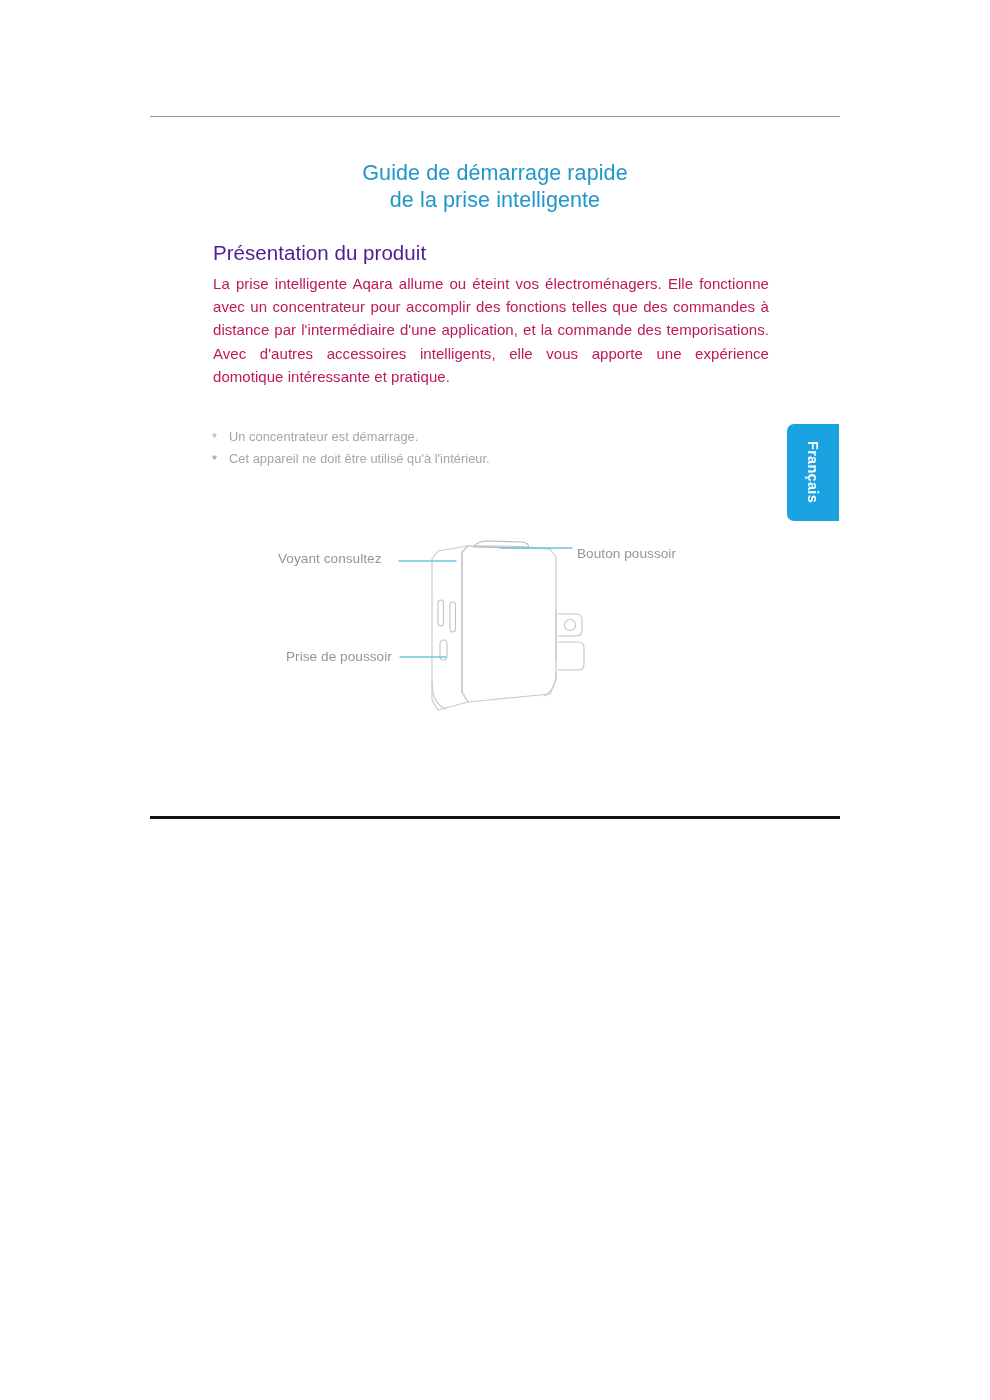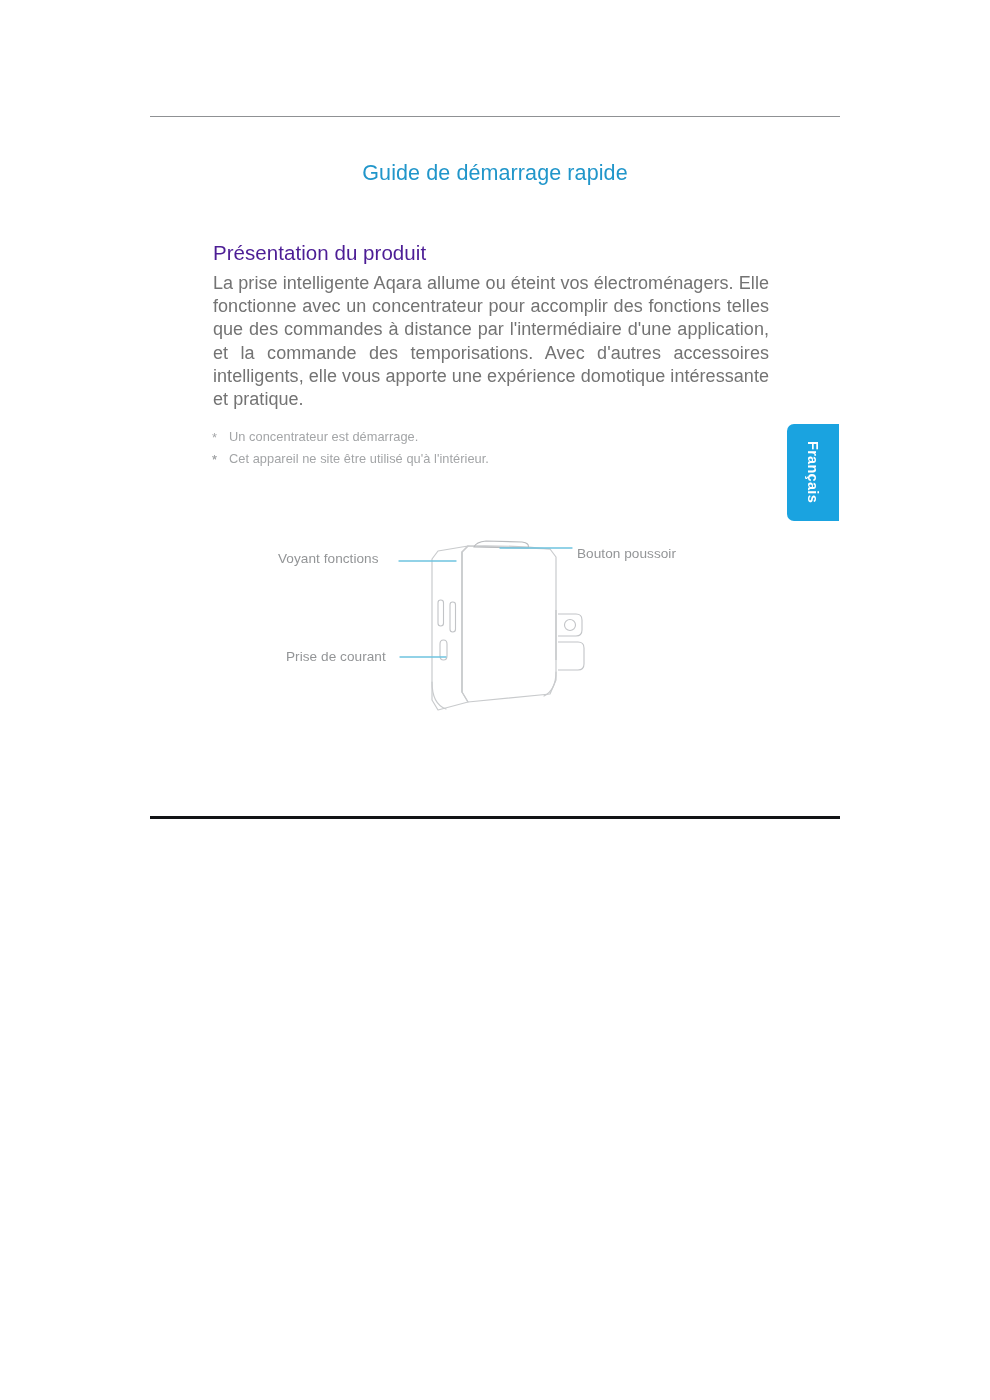--- a/index.html
+++ b/index.html
@@ -70,22 +70,22 @@
     font-weight: 400;
     letter-spacing: 0.05px;
   }
 
   
   .intro-text {
     position: absolute;
     left: 213px;
     top: 272px;
     width: 556px;
-    color: #737373;
-    font-size: 18px;
+    color: #be185d;
+    font-size: 15px;
     line-height: 23.2px;
     text-align: justify;
     text-justify: inter-word;
     letter-spacing: 0.05px;
   }
 
   
   .notes {
     position: absolute;
     left: 211px;
@@ -165,37 +165,38 @@
 </style>
 </head>
 <body>
 
 <div class="page">
 
   <div class="rule-top"></div>
 
   <div class="doc-title">
     <span class="tl">Guide de démarrage rapide</span>
+    <span class="tl">de la prise intelligente</span>
   </div>
 
   <div class="section-heading">Présentation du produit</div>
 
   <div class="intro-text">La prise intelligente Aqara allume ou éteint vos électroménagers. Elle fonctionne avec un concentrateur pour accomplir des fonctions telles que des commandes à distance par l'intermédiaire d'une application, et la commande des temporisations. Avec d'autres accessoires intelligents, elle vous apporte une expérience domotique intéressante et pratique.</div>
 
   <div class="notes">
     <div class="note n1">
       <span class="star">*</span>
       <span>Un concentrateur est démarrage.</span>
     </div>
     <div class="note n2">
       <span class="star">*</span>
     </div>
     <div class="note n3">
       <span class="star">*</span>
-      <span>Cet appareil ne site être utilisé qu'à l'intérieur.</span>
+      <span>Cet appareil ne doit être utilisé qu'à l'intérieur.</span>
     </div>
   </div>
 
   <div class="lang-tab">
     <span class="lang-text">Français</span>
   </div>
 
   <div class="diagram">
 
     <svg viewBox="0 0 460 195" xmlns="http://www.w3.org/2000/svg">
@@ -232,22 +233,22 @@
         <path d="M298 110 L318 110 Q324 110 324 116 L324 132 Q324 138 318 138 L298 138"></path>
       </g>
 
       <g stroke="#6fc4e0" stroke-width="1.4" stroke-linecap="round">
         <line x1="139" y1="29" x2="196" y2="29"></line>
         <line x1="140" y1="125" x2="186" y2="125"></line>
         <line x1="240" y1="16" x2="312" y2="16"></line>
       </g>
     </svg>
 
-    <span class="callout-label lbl-indicator">Voyant fonctions</span>
-
-    <span class="callout-label lbl-socket">Prise de courant</span>
+    <span class="callout-label lbl-indicator">Voyant consultez</span>
+
+    <span class="callout-label lbl-socket">Prise de poussoir</span>
 
     <span class="callout-label lbl-button">Bouton poussoir</span>
   </div>
 
   <div class="rule-bottom"></div>
 
 </div>
 
 </body></html>

